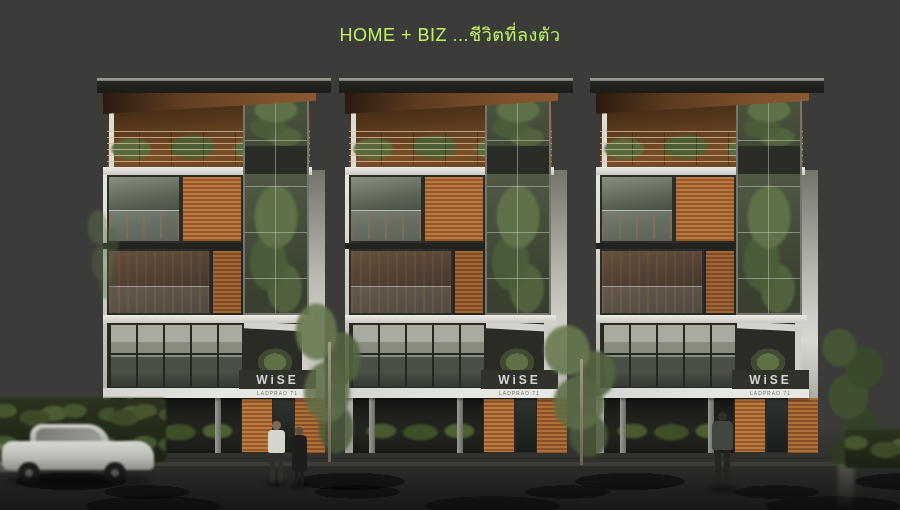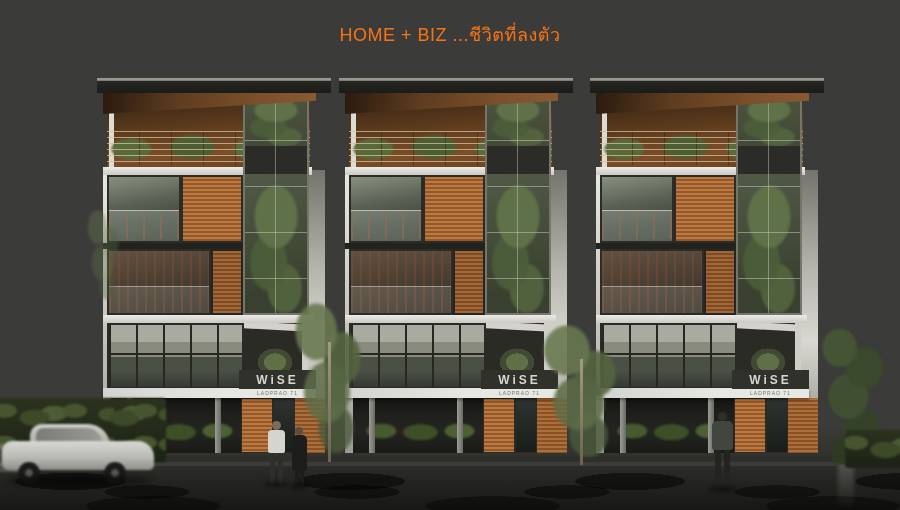--- a/index.html
+++ b/index.html
@@ -2,21 +2,21 @@
 <html><head>
 <meta charset="utf-8">
 <style>
   html,body{margin:0;padding:0;background:#222;}
   .stage{position:relative;width:900px;height:510px;overflow:hidden;
     background:#3b3b39;font-family:"Liberation Sans",sans-serif;}
   .stage *{position:absolute;box-sizing:border-box;}
 
   
   .title{top:20px;left:0;width:900px;height:26px;text-align:center;
-    font-size:18px;letter-spacing:.5px;color:#f97316;z-index:20;}
+    font-size:18px;letter-spacing:.5px;color:#bef264;z-index:20;}
 
   
   .walk{top:428px;left:0;width:900px;height:34px;z-index:1;
     background:linear-gradient(180deg,#3a3a36,#2f2f2b);}
   .curb{top:459px;left:0;width:900px;height:8px;z-index:2;
     background:linear-gradient(90deg,#55503f 0,#8d8468 10%,#bcb18c 30%,#c9be97 55%,#ab9f7d 80%,#6e English6753 95%,#5a5546 100%);
     box-shadow:0 2px 4px rgba(0,0,0,.55);}
   .street{top:466px;left:0;width:900px;height:44px;z-index:2;background-color:#232320;
     background-image:
       radial-gradient(ellipse 90px 14px at 25% 35%,rgba(0,0,0,.5) 0 60%,transparent 62%),

